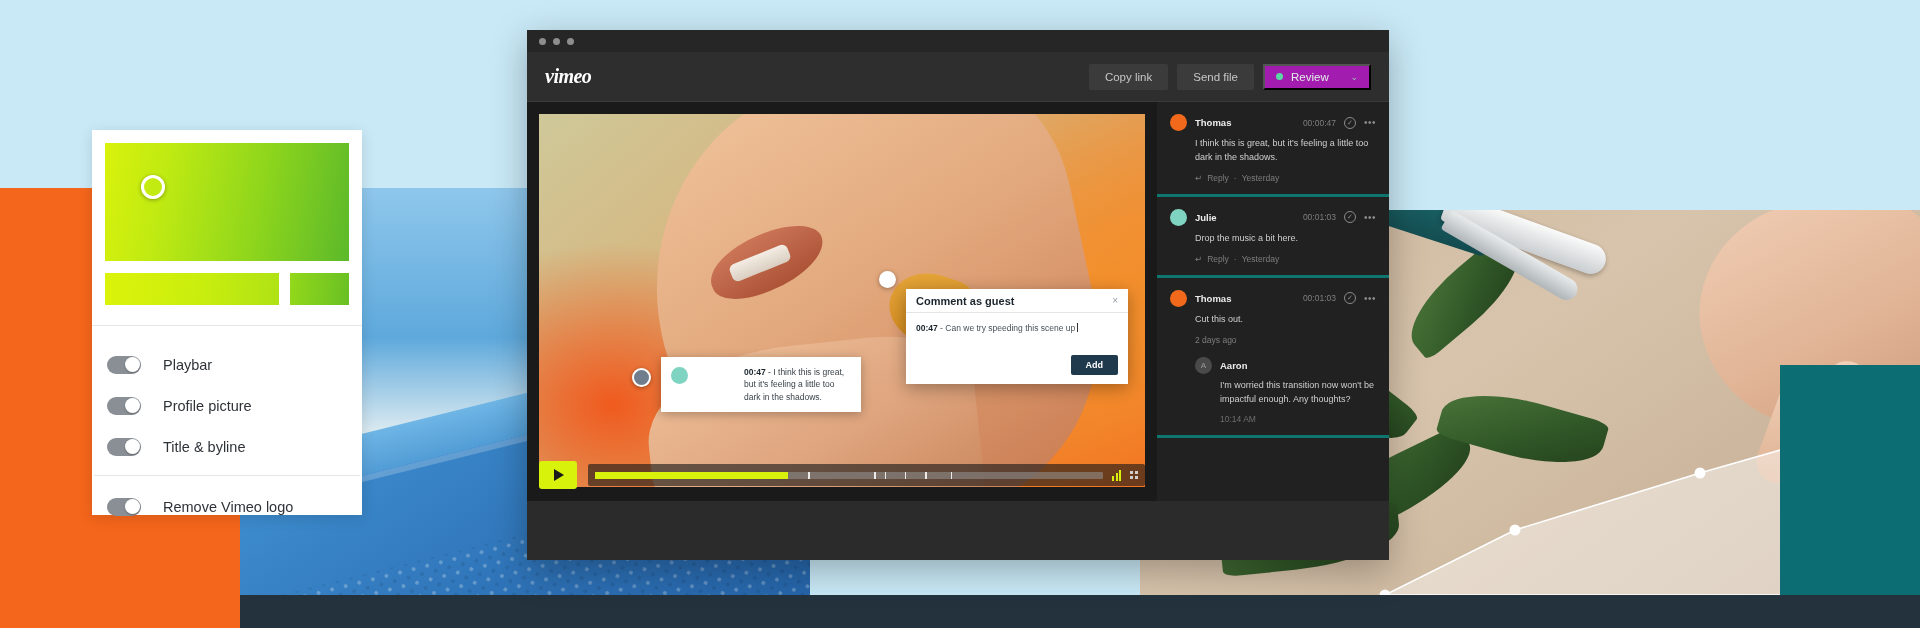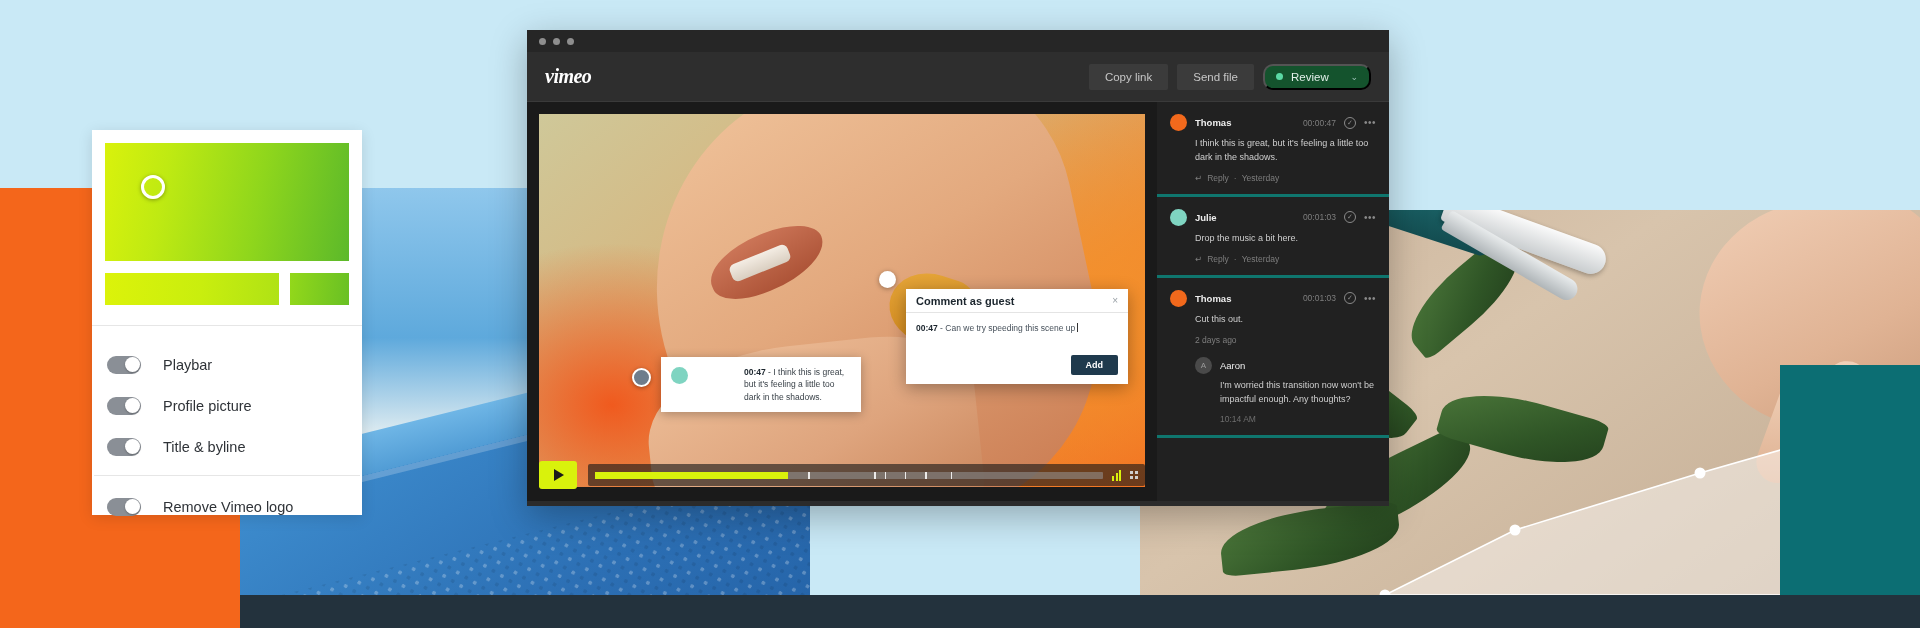--- a/index.html
+++ b/index.html
@@ -127,41 +127,41 @@
     position:absolute; top:1.5px; width:15px; height:15px; border-radius:50%;
     background:#FFFFFF; box-shadow:0 1px 2px rgba(0,0,0,.28);
   }
   .toggle.on .knob { right:1.5px; }
   .toggle.off .knob { left:1.5px; }
   .toggle-label { font-size:14.5px; color:#2F3338; }
   .group-divider { height:1px; background:#E6E6E6; margin:8px -13px 10px -13px; }
 
   
   .app-window {
-    position:absolute; left:527px; top:30px; width:862px; height:476px;
+    position:absolute; left:527px; top:30px; width:862px; height:530px;
     background:#2B2B2B; box-shadow:0 10px 34px rgba(0,0,0,.28);
   }
   .title-bar { height:22px; display:flex; align-items:center; padding-left:12px; gap:7px; background:#262626; }
   .dot { width:7px; height:7px; border-radius:50%; background:#8E8E8E; }
   .app-header {
     height:50px; display:flex; align-items:center; justify-content:space-between;
     padding:0 18px; background:#2E2E2E; border-bottom:1px solid #3A3A3A;
   }
   .vimeo-logo { color:#FFFFFF; font-size:20px; font-weight:bold; font-style:italic;
     font-family:"Liberation Serif", serif; letter-spacing:-.5px; }
   .header-actions { display:flex; align-items:center; gap:9px; }
   .btn-ghost {
     height:26px; padding:0 16px; background:#3B3B3B; color:#C6C6C6;
     font-size:11.5px; border:none; display:flex; align-items:center;
     border-radius:2px;
   }
   .btn-review {
-    height:26px; padding:0 11px; background:#14532d; color:#E2EFE9;
+    height:26px; padding:0 11px; background:#a21caf; color:#E2EFE9;
     font-size:11.5px; display:flex; align-items:center; gap:9px;
-    border-radius:10px; min-width:108px; justify-content:space-between;
+    border-radius:0; min-width:108px; justify-content:space-between;
   }
   .review-left { display:flex; align-items:center; gap:8px; }
   .status-dot { width:7px; height:7px; border-radius:50%; background:#5BD9A4; }
   .chev { font-size:9px; color:#9FC4B8; }
 
   .app-body { display:flex; height:399px; }
 
   
   .video-pane { width:630px; position:relative; background:#1A1A1A; padding:12px 12px 0 12px; }
   .video-frame { position:relative; width:100%; height:373px; overflow:hidden; background:#E8A36A; }
@@ -283,21 +283,21 @@
     width:12px; height:12px; border-radius:50%; border:1.2px solid #8A8A8A;
     display:flex; align-items:center; justify-content:center;
     font-size:7px; color:#8A8A8A; flex:0 0 12px;
   }
   .ellipsis { font-size:10px; color:#8A8A8A; letter-spacing:.5px; }
   .c-body { font-size:9px; line-height:1.55; color:#CFCFCF; margin:6px 0 0 25px; }
   .c-meta { font-size:8.5px; color:#7E7E7E; margin:8px 0 0 25px; display:flex; align-items:center; gap:5px; }
   .reply-icon { font-size:8.5px; color:#7E7E7E; }
   .c-reply { margin:12px 0 0 25px; }
   .r-top { display:flex; align-items:center; gap:8px; }
-  .r-name { font-size:9.5px; font-weight:normal; color:#EDEDED; }
+  .r-name { font-size:9.5px; font-weight:bold; color:#EDEDED; }
   .r-body { font-size:9px; line-height:1.55; color:#CFCFCF; margin:5px 0 0 25px; }
   .r-time { font-size:8.5px; color:#6E6E6E; margin:7px 0 0 25px; }
 </style>
 </head>
 <body>
 
 <div class="bg-lightblue"></div>
 <div class="bg-orange"></div>
 
 <div class="photo-sneaker">

